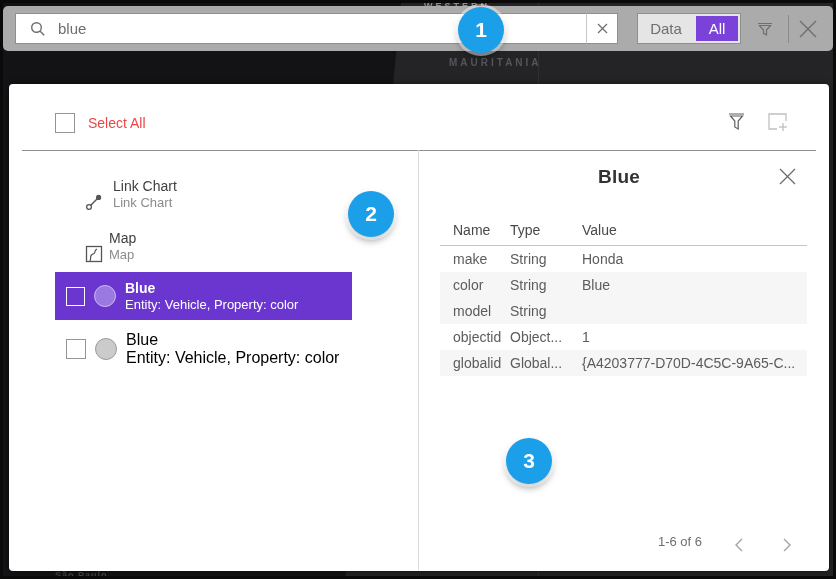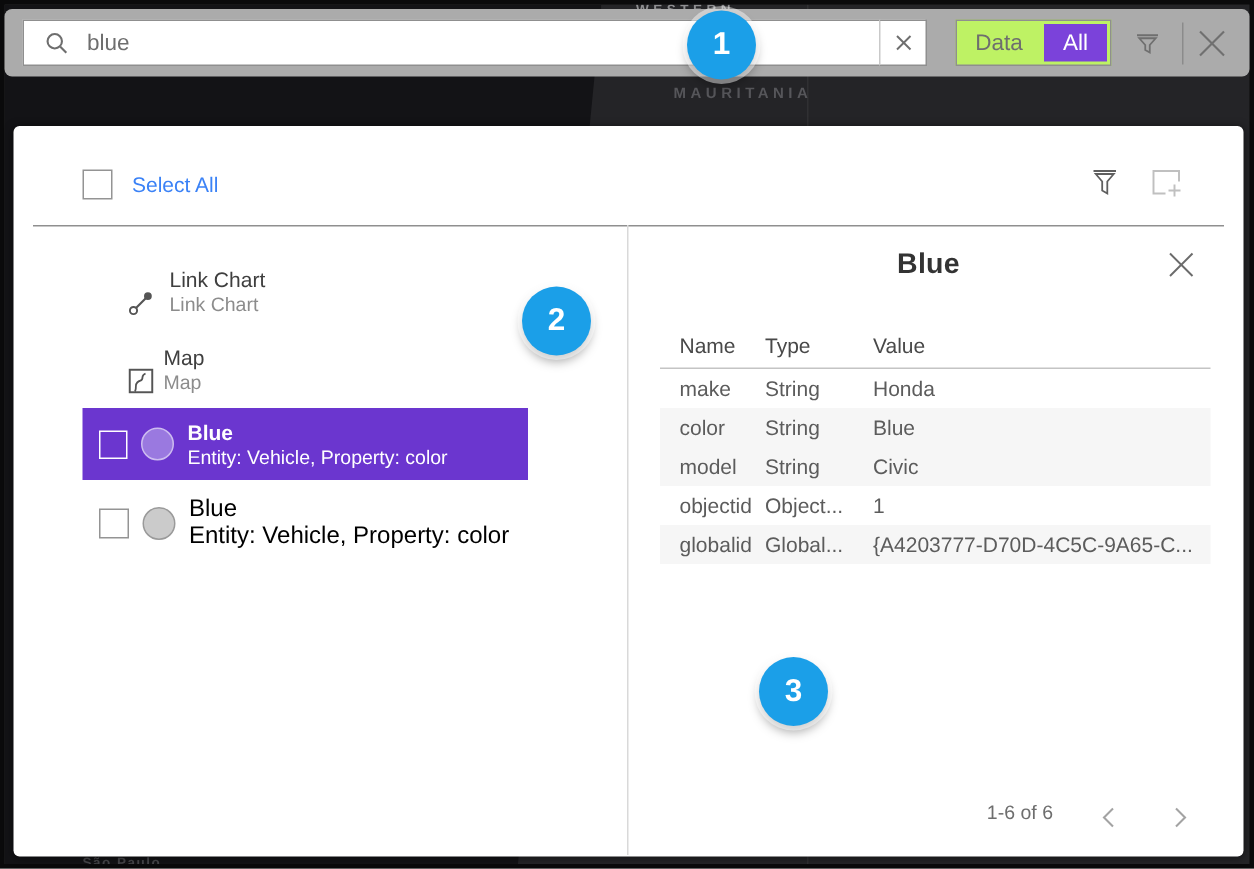--- a/index.html
+++ b/index.html
@@ -17,41 +17,41 @@
   .lbl-saopaulo { left:52px; top:567px; font-size:9px; color:#47474b; letter-spacing:1px; }
 
   
   .topbar { position:absolute; left:3px; top:6px; width:830px; height:45px; background:#ababab; border-radius:5px; z-index:10; }
   .search-box { position:absolute; left:12px; top:7px; width:572px; height:31px; background:#fff; border:1px solid #8f8f8f;
                 display:flex; align-items:center; padding-left:14px; }
   .search-box input { border:none; outline:none; font-size:15px; color:#6e6e6e; margin-left:12px; width:480px; background:transparent;
                       font-family:"Liberation Sans", sans-serif; }
   .clear-box { position:absolute; left:583px; top:7px; width:32px; height:31px; background:#fff; border:1px solid #8f8f8f;
                border-left:1px solid #c9c9c9; display:flex; align-items:center; justify-content:center; cursor:pointer; }
-  .scope { position:absolute; left:634px; top:7px; width:104px; height:31px; background:#bef264; border:1px solid #8f8f8f;
+  .scope { position:absolute; left:634px; top:7px; width:104px; height:31px; background:#e5e5e5; border:1px solid #8f8f8f;
            display:flex; align-items:stretch; }
   .scope-opt { display:flex; align-items:center; justify-content:center; font-size:15px; color:#6e6e6e; cursor:pointer; }
   .scope-opt.data { width:56px; }
   .scope-opt.all { flex:1; margin:2px; background:#7b42da; color:#fff; }
   .tb-filter { position:absolute; left:752px; top:13px; width:22px; height:20px; cursor:pointer; }
   .tb-divider { position:absolute; left:785px; top:9px; width:1px; height:28px; background:#8b8b8b; }
   .tb-close { position:absolute; left:794px; top:12px; width:22px; height:22px; cursor:pointer; }
 
   
   .callout { position:absolute; width:46px; height:46px; border-radius:50%; background:#1b9fe8; color:#fff;
              font-weight:bold; font-size:21px; display:flex; align-items:center; justify-content:center;
              box-shadow:0 0 0 3px rgba(255,255,255,0.45), 0 4px 7px rgba(0,0,0,0.35); z-index:60; }
   .callout-1 { left:458px; top:7px; }
 
   
   .panel { position:absolute; left:9px; top:84px; width:820px; height:487px; background:#fff; border-radius:4px;
            box-shadow:0 1px 6px rgba(0,0,0,0.5); z-index:20; }
   .checkbox { width:20px; height:20px; border:1px solid #949494; background:transparent; flex:none; cursor:pointer; }
   .select-all { position:absolute; left:46px; top:29px; display:flex; align-items:center; gap:13px; }
-  .select-all .lbl { font-size:14px; color:#3b82f6; }
+  .select-all .lbl { font-size:14px; color:#ef4444; }
   .hdr-filter { position:absolute; left:719px; top:28px; width:17px; height:20px; cursor:pointer; }
   .hdr-add { position:absolute; left:758px; top:28px; width:22px; height:21px; cursor:pointer; }
   .hdr-divider { position:absolute; left:13px; right:13px; top:66px; height:1px; background:#8f8f8f; }
   .v-divider { position:absolute; left:409px; top:66px; bottom:1px; width:1px; background:#d9d9d9; }
 
   
   .item { position:absolute; display:flex; align-items:flex-end; }
   .item .txt .t { font-size:14px; color:#3f3f3f; line-height:17px; }
   .item .txt .s { font-size:13px; color:#8c8c8c; line-height:16px; }
   .item-1 { left:76px; top:94px; gap:10px; }
@@ -230,21 +230,20 @@
         <div class="c-value">Honda</div>
       </div>
       <div class="drow alt">
         <div class="c-name">color</div>
         <div class="c-type">String</div>
         <div class="c-value">Blue</div>
       </div>
       <div class="drow alt">
         <div class="c-name">model</div>
         <div class="c-type">String</div>
-        <div class="c-value">Civic</div>
       </div>
       <div class="drow">
         <div class="c-name">objectid</div>
         <div class="c-type">Object...</div>
         <div class="c-value">1</div>
       </div>
       <div class="drow alt">
         <div class="c-name">globalid</div>
         <div class="c-type">Global...</div>
         <div class="c-value">{A4203777-D70D-4C5C-9A65-C...</div>

